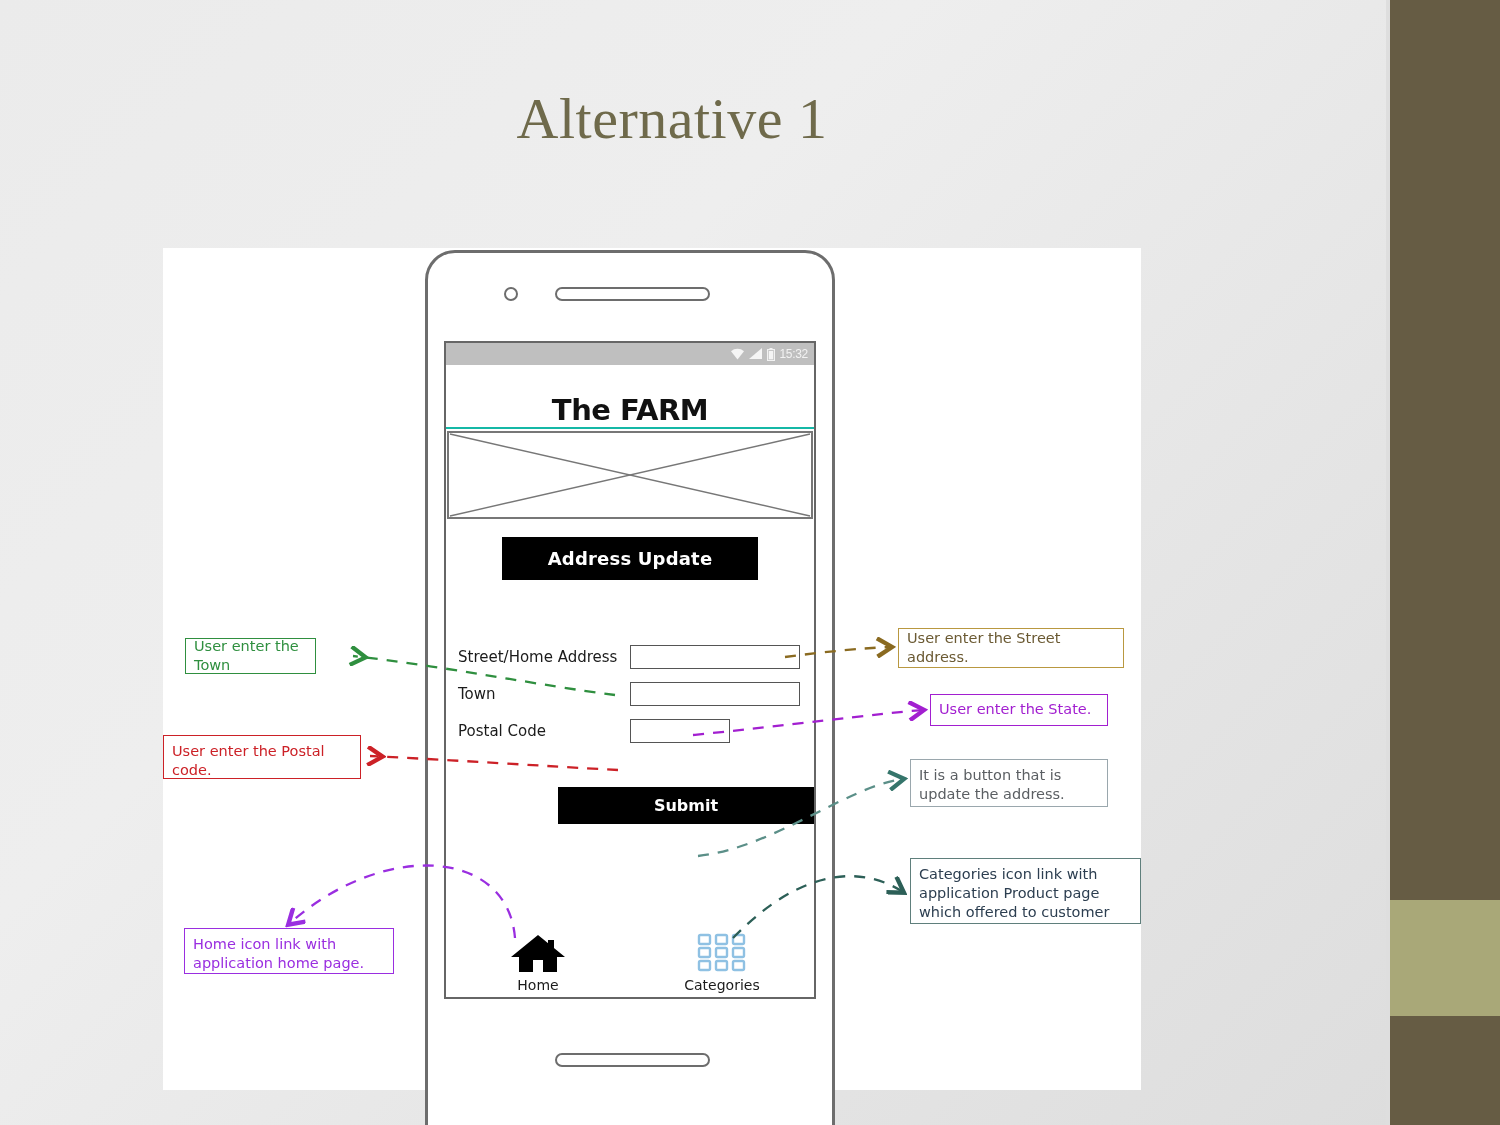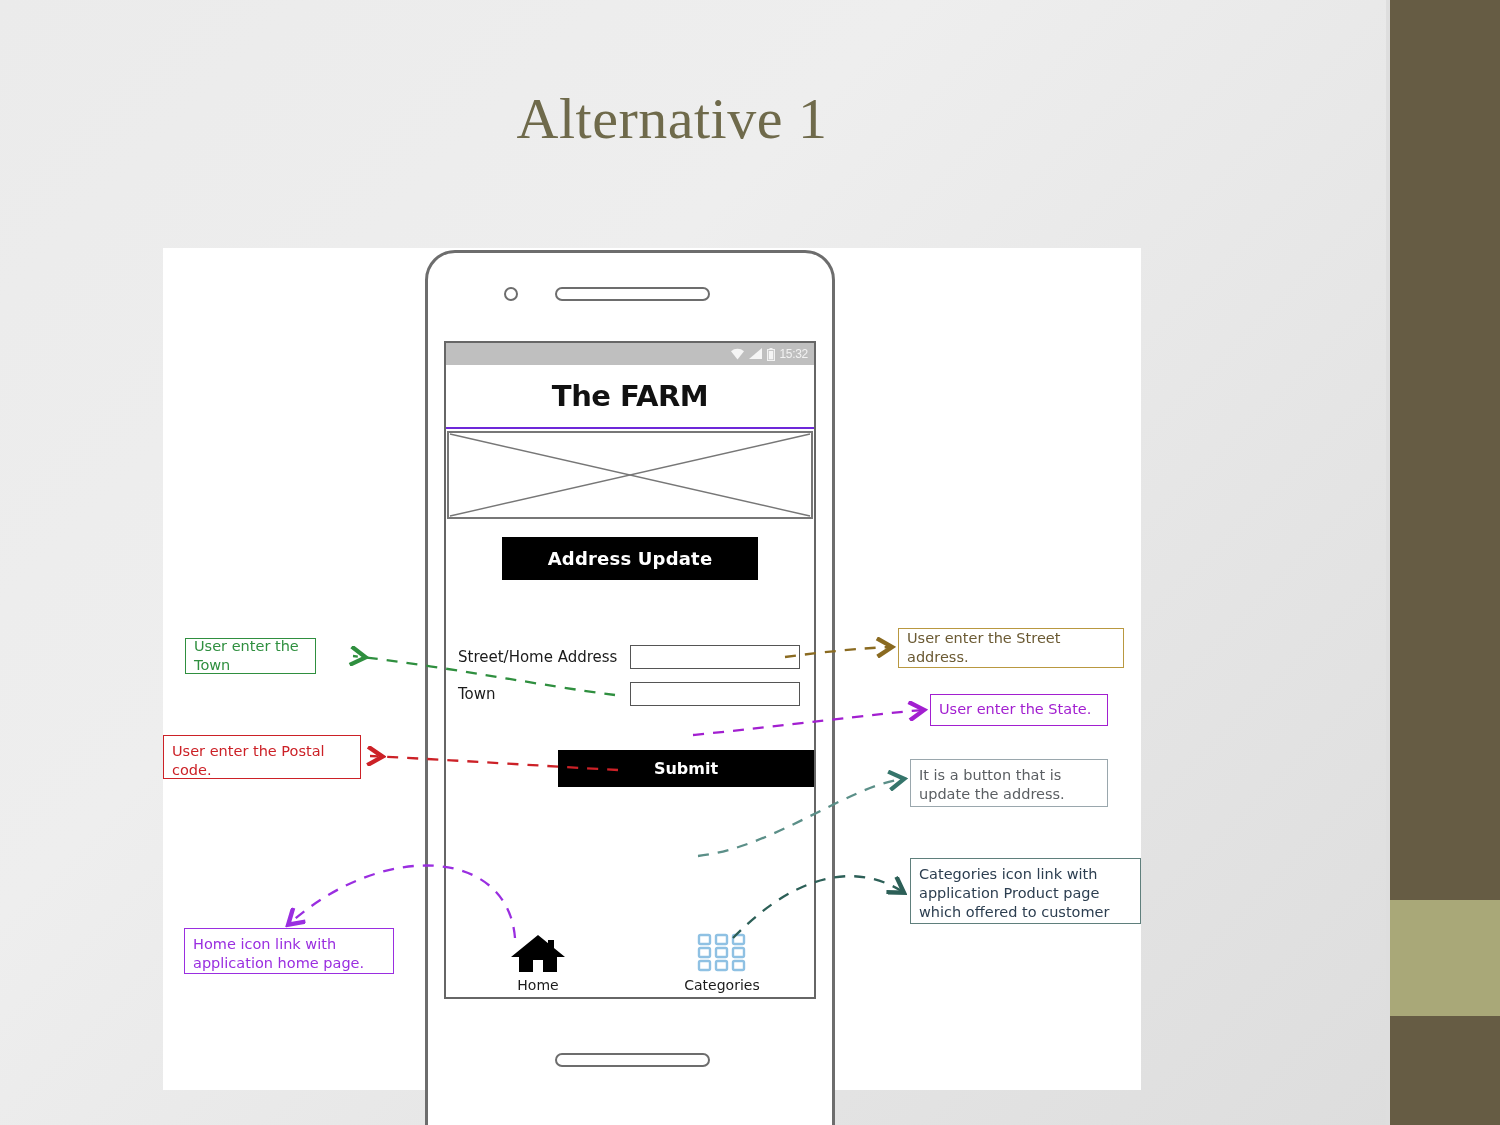--- a/index.html
+++ b/index.html
@@ -148,23 +148,23 @@
   .sb-icon { display: block; }
   .sb-time {
     font-size: 12px;
     color: #f2f2f2;
     font-family: "Liberation Sans", sans-serif;
     letter-spacing: -0.3px;
     line-height: 1;
   }
   .app-title-bar {
     height: 62px;
-    border-bottom: 2px solid #6d28d9;
-    display: flex;
-    align-items: center;
+    border-bottom: 2px solid #14b8a6;
+    display: flex;
+    align-items: flex-end;
     justify-content: center;
   }
   .app-title {
     font-size: 29px;
     font-weight: bold;
     color: #111;
     font-family: "DejaVu Sans", sans-serif;
     letter-spacing: -0.5px;
   }
   .img-placeholder {
@@ -380,20 +380,24 @@
         </div>
 
         <div class="form">
           <div class="form-row">
             <span class="form-label">Street/Home Address</span>
             <input class="form-input" type="text" style="">
           </div>
           <div class="form-row">
             <span class="form-label">Town</span>
             <input class="form-input" type="text" style="">
+          </div>
+          <div class="form-row">
+            <span class="form-label">Postal Code</span>
+            <input class="form-input small" type="text" style="">
           </div>
         </div>
 
         <div class="submit-wrap">
           <div class="submit-btn">Submit</div>
         </div>
 
         <div class="bottom-nav">
           <div class="nav-item">
             <svg width="56" height="42" viewBox="0 0 56 42">

